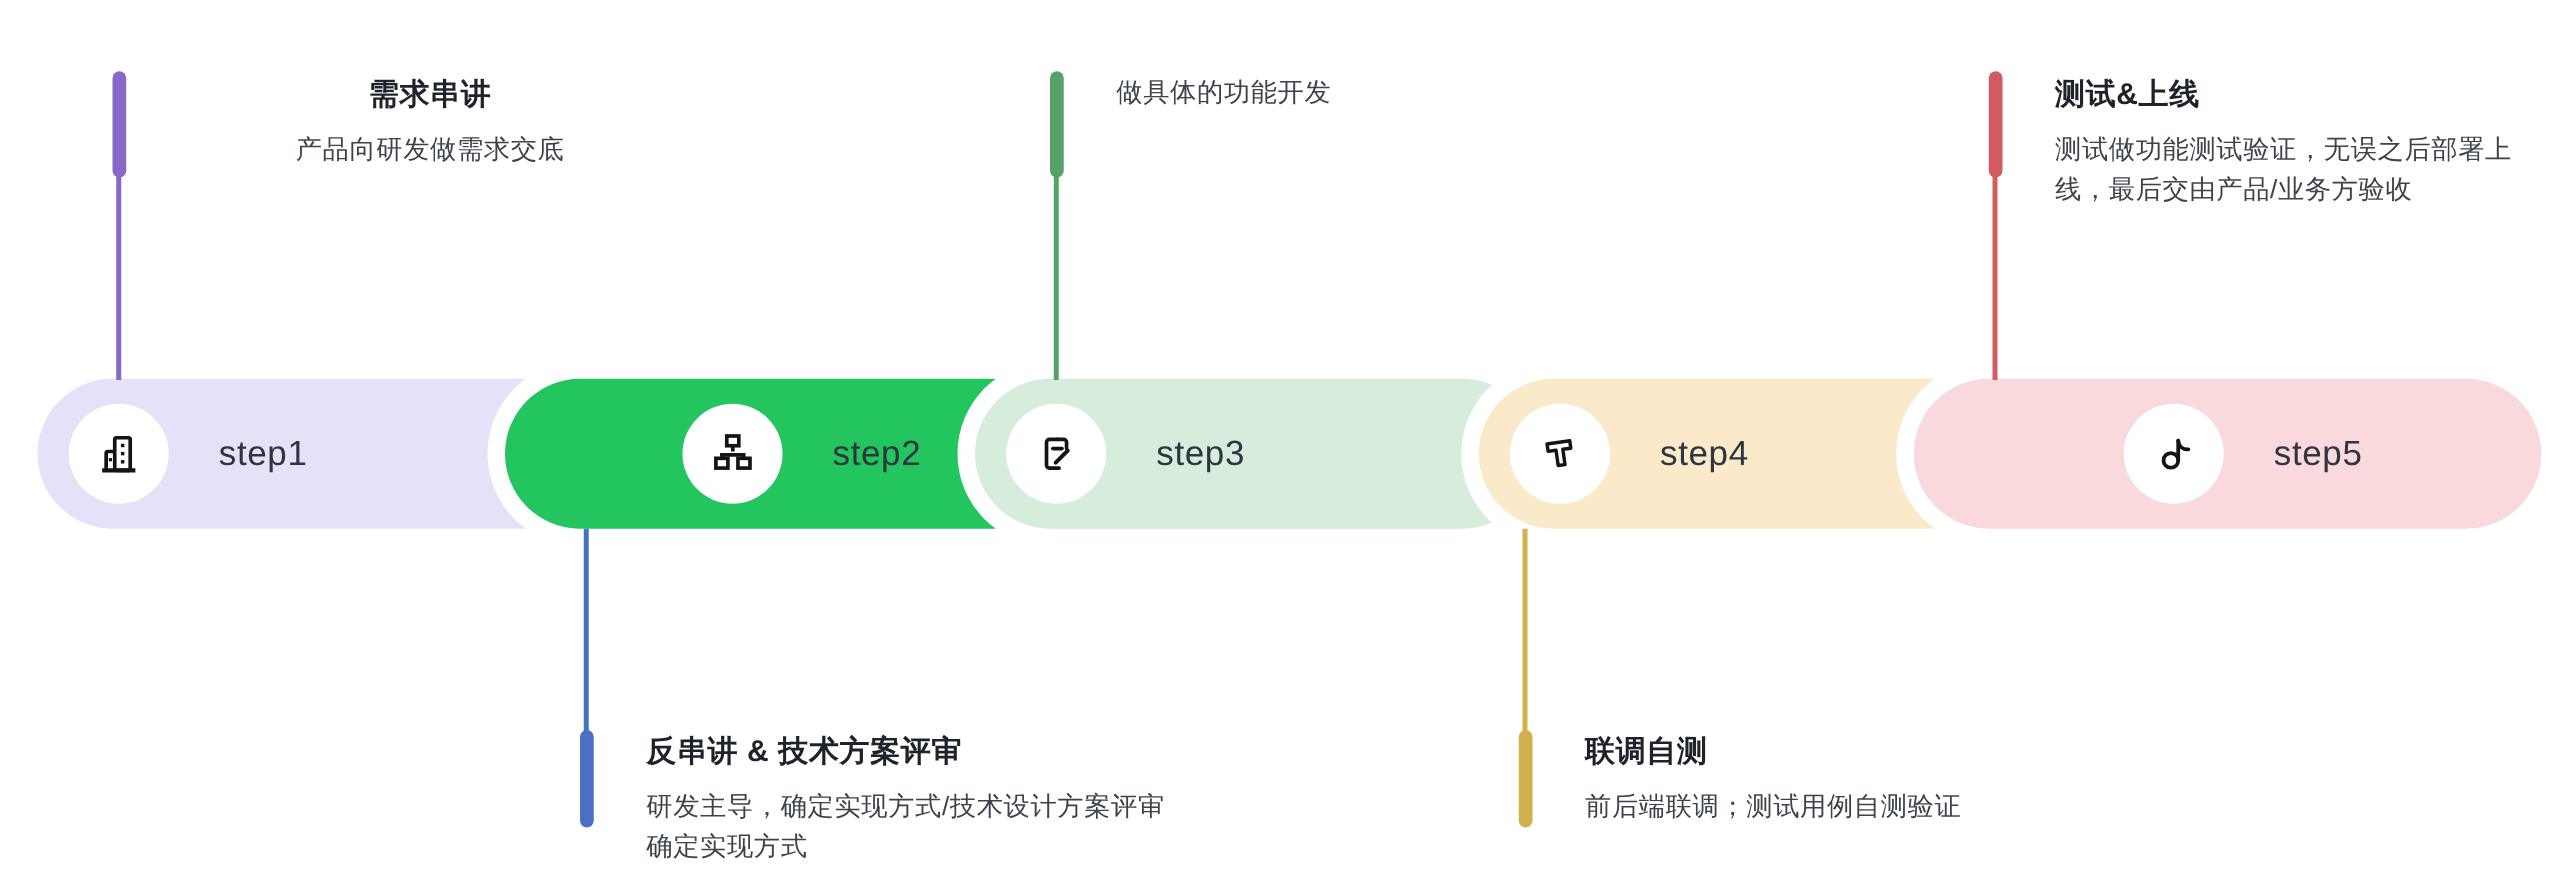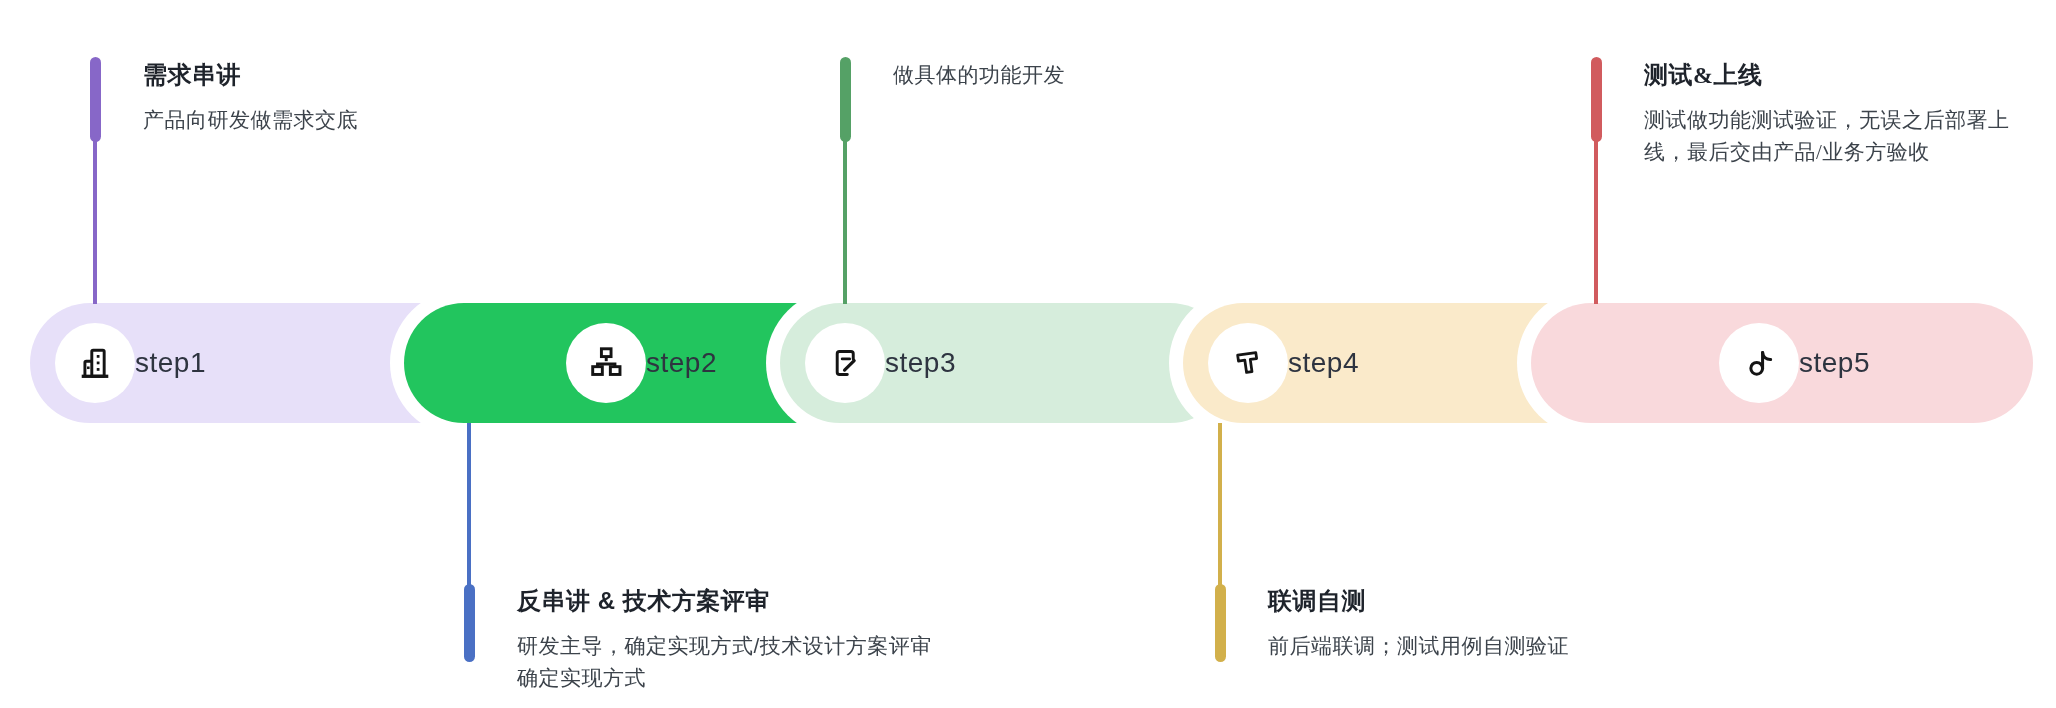--- a/index.html
+++ b/index.html
@@ -20,20 +20,21 @@
   .icon-circle {
     width: 80px; height: 80px;
     margin-left: 25px;
     border-radius: 50%;
     background: #ffffff;
     flex: 0 0 auto;
     display: flex; align-items: center; justify-content: center;
   }
   .icon-circle svg { width: 44px; height: 44px; }
   .step-label {
+    margin-left: 40px;
     font-size: 28px;
     color: #2e3440;
     letter-spacing: 0.5px;
   }
 
   
   .thin-line { position: absolute; width: 4px; z-index: 20; }
   .thick-cap { position: absolute; width: 11px; border-radius: 6px; z-index: 21; }
 
   
@@ -53,21 +54,21 @@
     letter-spacing: 0.5px;
   }
 </style>
 </head>
 <body>
 
 <div id="canvas">
 
   <div class="thin-line" style="left: 93px; top: 62px; height: 242px; background: rgb(135, 103, 200);"></div>
   <div class="thick-cap" style="left: 90px; top: 57px; height: 85px; background: rgb(135, 103, 200);"></div>
-  <div class="annotation" style="left:143px; top:59px; width:430px;">
+  <div class="annotation" style="left:129px; top:59px; width:430px;text-align:center;">
     <div class="title">需求串讲</div>
     <div class="desc">产品向研发做需求交底</div>
   </div>
 
   <div class="thin-line" style="left: 467px; top: 423px; height: 237px; background: rgb(74, 112, 196);"></div>
   <div class="thick-cap" style="left: 464px; top: 584px; height: 78px; background: rgb(74, 112, 196);"></div>
   <div class="annotation" style="left:517px; top:585px; width:500px;">
     <div class="title">反串讲 &amp; 技术方案评审</div>
     <div class="desc">研发主导，确定实现方式/技术设计方案评审
 确定实现方式</div>
@@ -81,21 +82,21 @@
 
   <div class="thin-line" style="left: 1218px; top: 423px; height: 237px; background: rgb(210, 176, 75);"></div>
   <div class="thick-cap" style="left: 1215px; top: 584px; height: 78px; background: rgb(210, 176, 75);"></div>
   <div class="annotation" style="left:1268px; top:585px; width:500px;">
     <div class="title">联调自测</div>
     <div class="desc">前后端联调；测试用例自测验证</div>
   </div>
 
   <div class="thin-line" style="left: 1594px; top: 62px; height: 242px; background: rgb(209, 91, 94);"></div>
   <div class="thick-cap" style="left: 1591px; top: 57px; height: 85px; background: rgb(209, 91, 94);"></div>
-  <div class="annotation" style="left:1644px; top:59px; width:410px;font-family:Liberation Serif, serif;">
+  <div class="annotation" style="left:1644px; top:59px; width:410px;">
     <div class="title">测试&amp;上线</div>
     <div class="desc">测试做功能测试验证，无误之后部署上
 线，最后交由产品/业务方验收</div>
   </div>
 
   <div class="pill" style="left: 30px; width: 450px; z-index: 1; background: rgb(231, 224, 249);">
     <div class="icon-circle">
       <svg viewBox="0 0 48 48" fill="none" stroke="#141414" stroke-width="3.2" stroke-linejoin="round">
         <path d="M9.5 38.5 H38.5" stroke-width="3.6"></path>
         <rect x="20.5" y="10" width="13.5" height="28.5" rx="1.5"></rect>

